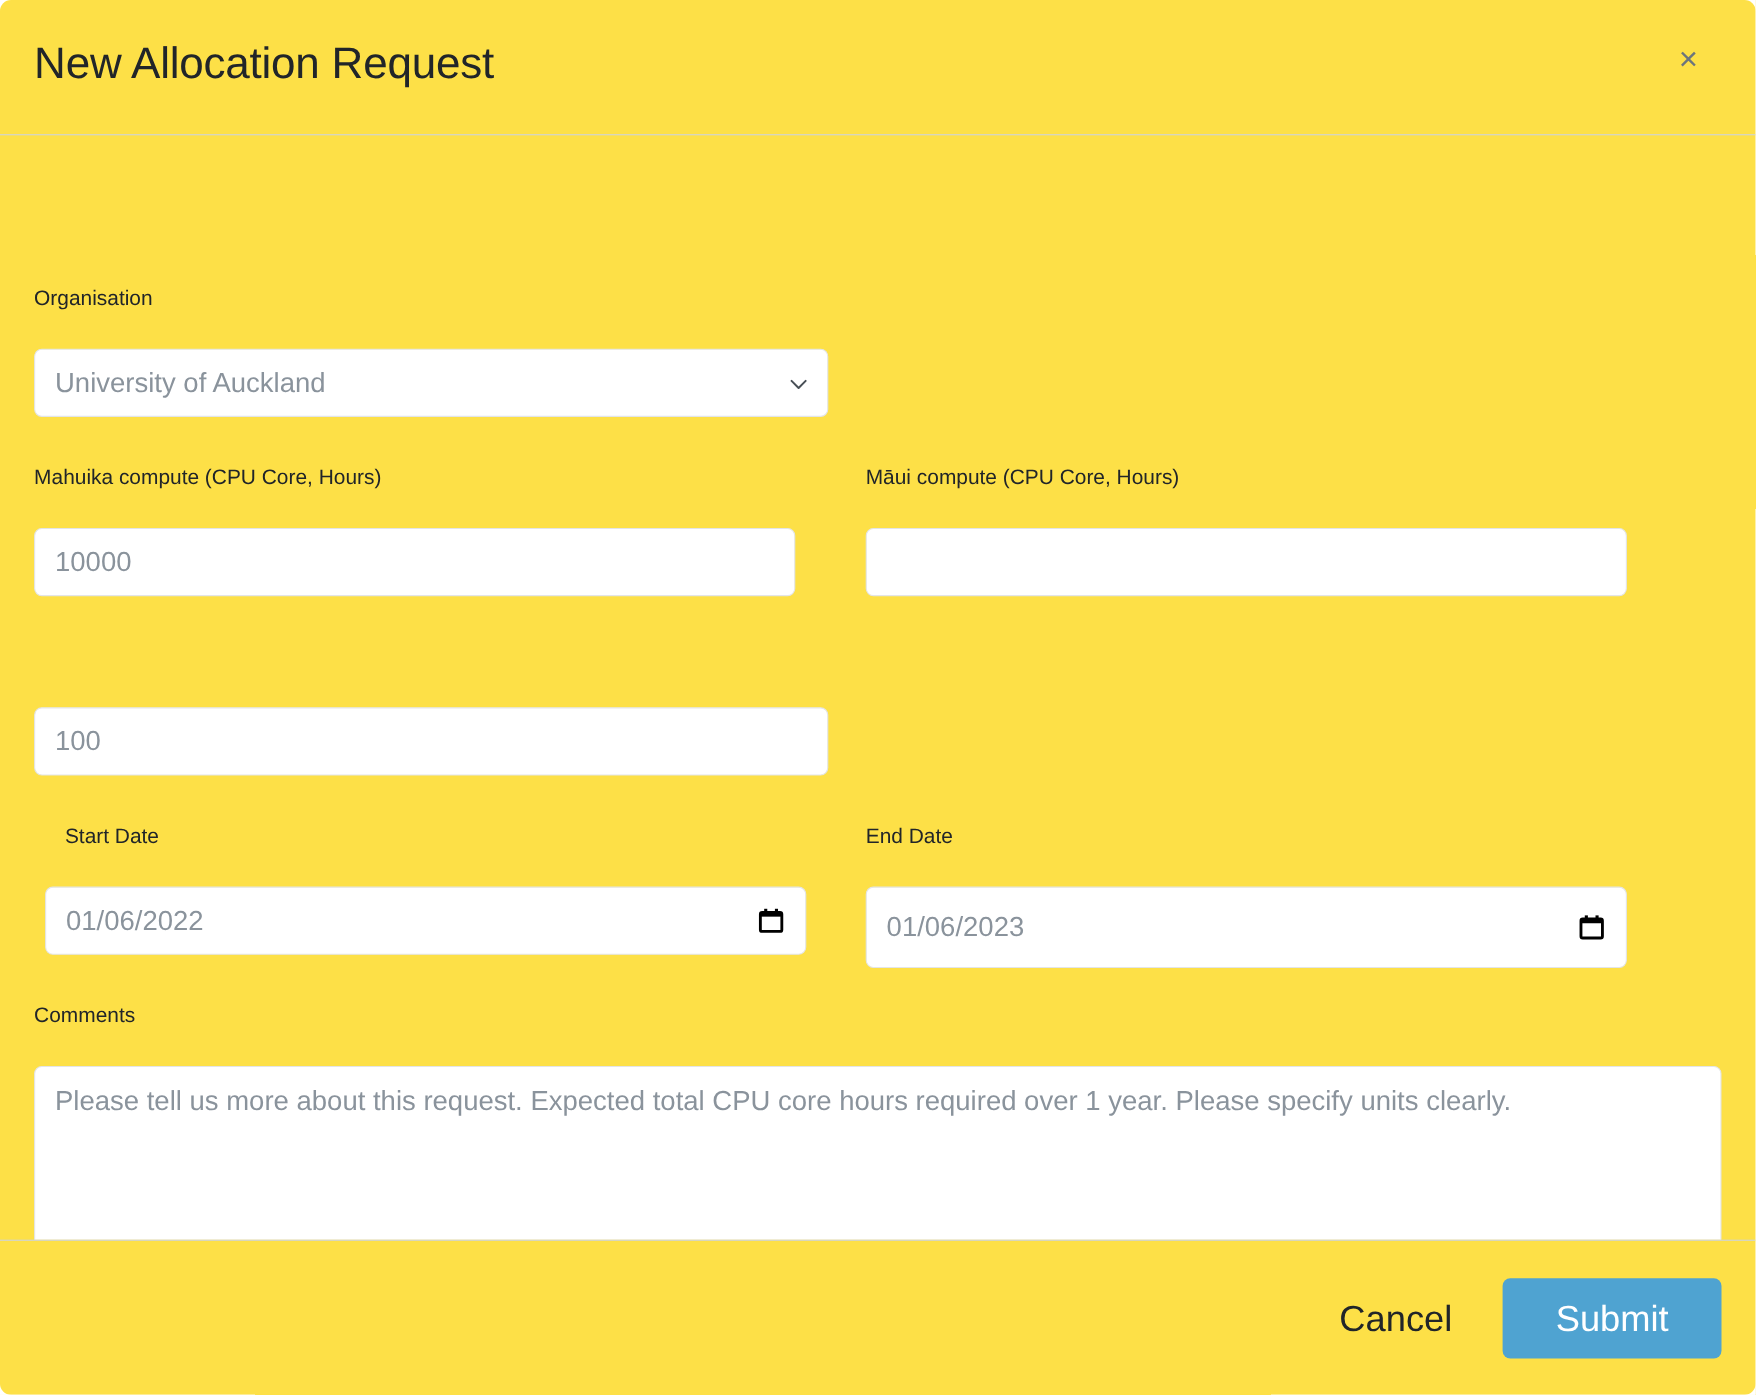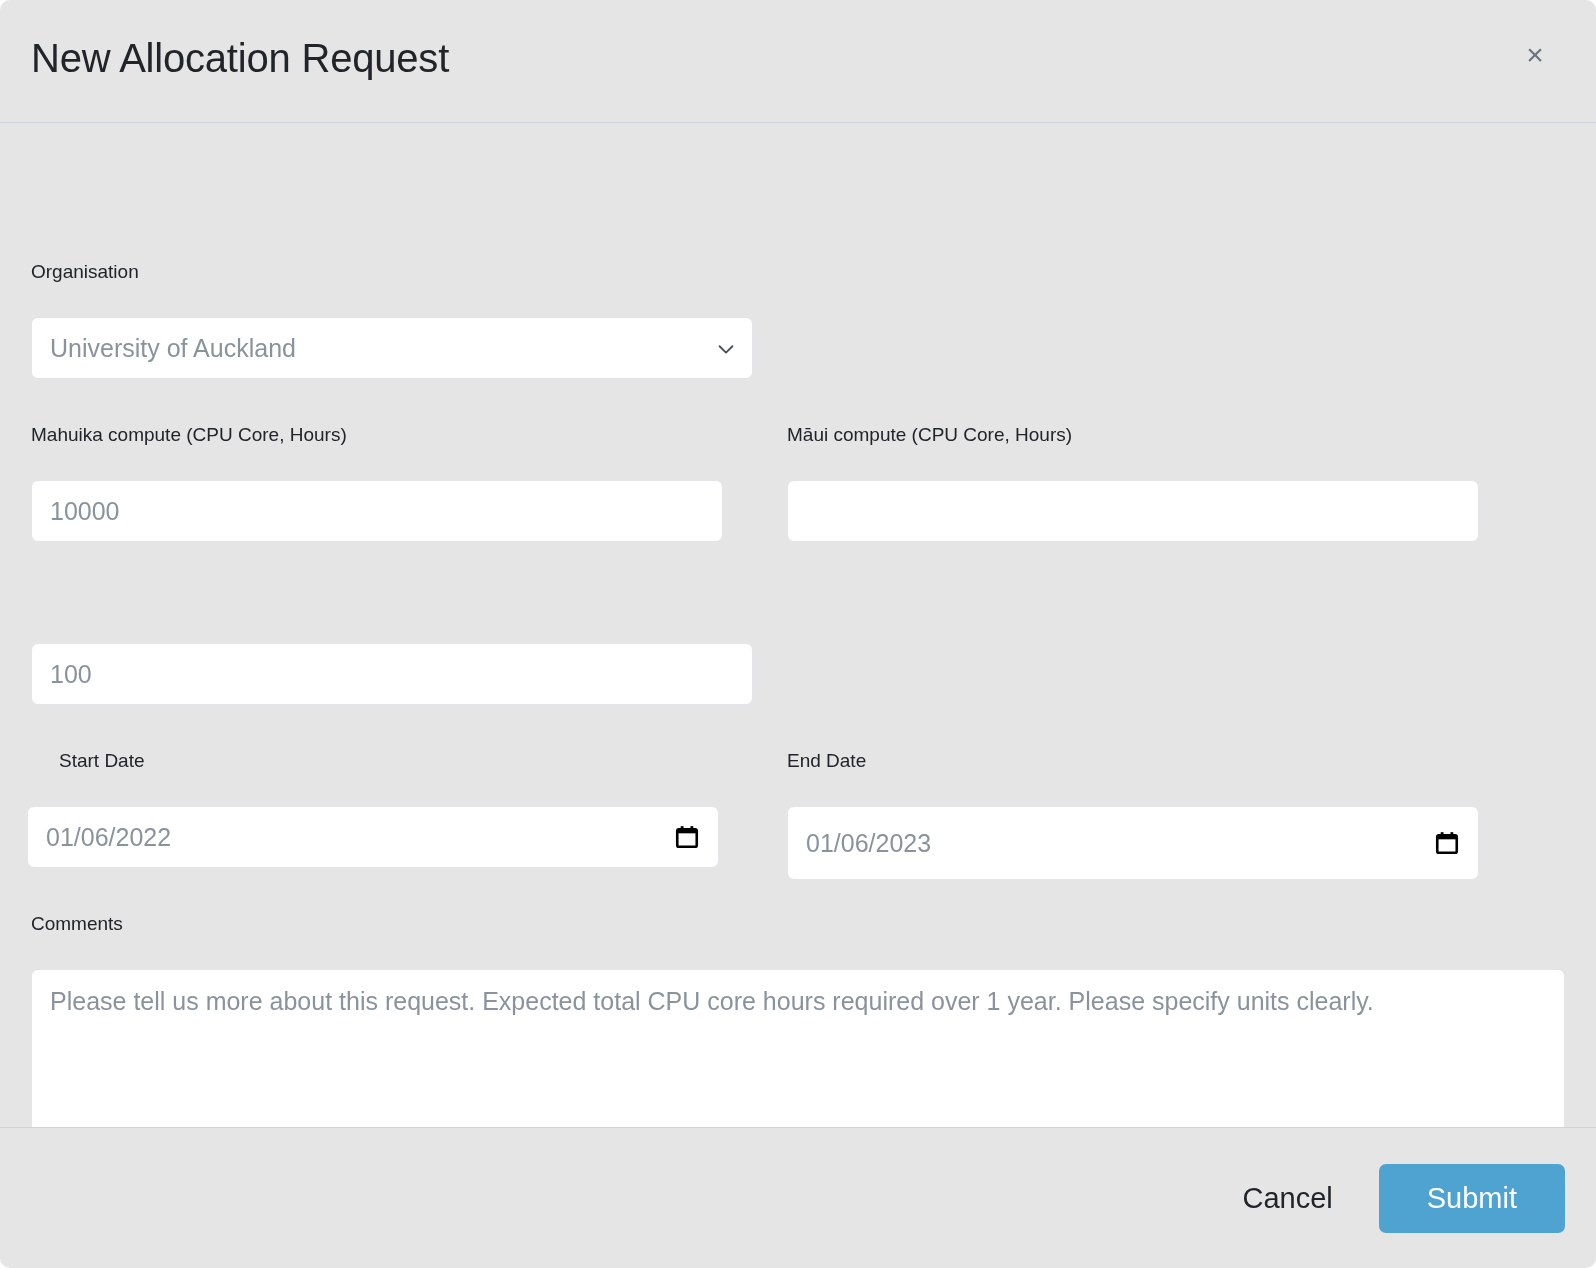--- a/index.html
+++ b/index.html
@@ -12,21 +12,21 @@
     height: 1268px;
     font-family: "Liberation Sans", sans-serif;
     -webkit-font-smoothing: antialiased;
   }
 
   .modal {
     position: relative;
     width: 1596px;
     height: 1268px;
     box-sizing: border-box;
-    background: #e5e5e5;
+    background: #fde047;
     border-radius: 10px;
     display: flex;
     flex-direction: column;
     overflow: hidden;
   }
 
   
   .modal-header {
     position: relative;
     height: 123px;
@@ -105,21 +105,21 @@
   #lbl-mahuika { left: 31px;  top: 302px; }
   #in-mahuika  { left: 31px;  top: 357px; width: 692px; height: 62px; }
 
   #lbl-maui    { left: 787px; top: 302px; }
   #in-maui     { left: 787px; top: 357px; width: 692px; height: 62px; }
 
   #lbl-storage { left: 31px;  top: 465px; }
   #in-storage  { left: 31px;  top: 520px; width: 722px; height: 62px; }
 
   #lbl-start   { left: 31px;  top: 628px; margin-left: 28px; }
-  #dt-start    { left: 27px;  top: 683px; width: 692px; height: 62px; }
+  #dt-start    { left: 41px;  top: 683px; width: 692px; height: 62px; }
   #lbl-end     { left: 787px; top: 628px; }
   #dt-end      { left: 787px; top: 683px; width: 692px; height: 74px; }
 
   #lbl-comments { left: 31px; top: 791px; }
   #ta-comments  { left: 31px; top: 846px; width: 1534px; height: 226px;
                   padding: 16px 18px; resize: both; line-height: 1.25; }
 
   
   .date-ctrl {
     display: flex;
@@ -138,21 +138,21 @@
     border-top: 1px solid #ced4da;
     box-sizing: border-box;
     display: flex;
     align-items: center;
     justify-content: flex-end;
     padding-right: 31px;
     gap: 0;
   }
   .btn {
     font-family: "Liberation Sans", sans-serif;
-    font-size: 29px;
+    font-size: 33px;
     border: none;
     cursor: pointer;
     border-radius: 7px;
     line-height: 1;
   }
   .btn-cancel {
     background: transparent;
     color: #212529;
     padding: 18px 24px;
     margin-right: 22px;

